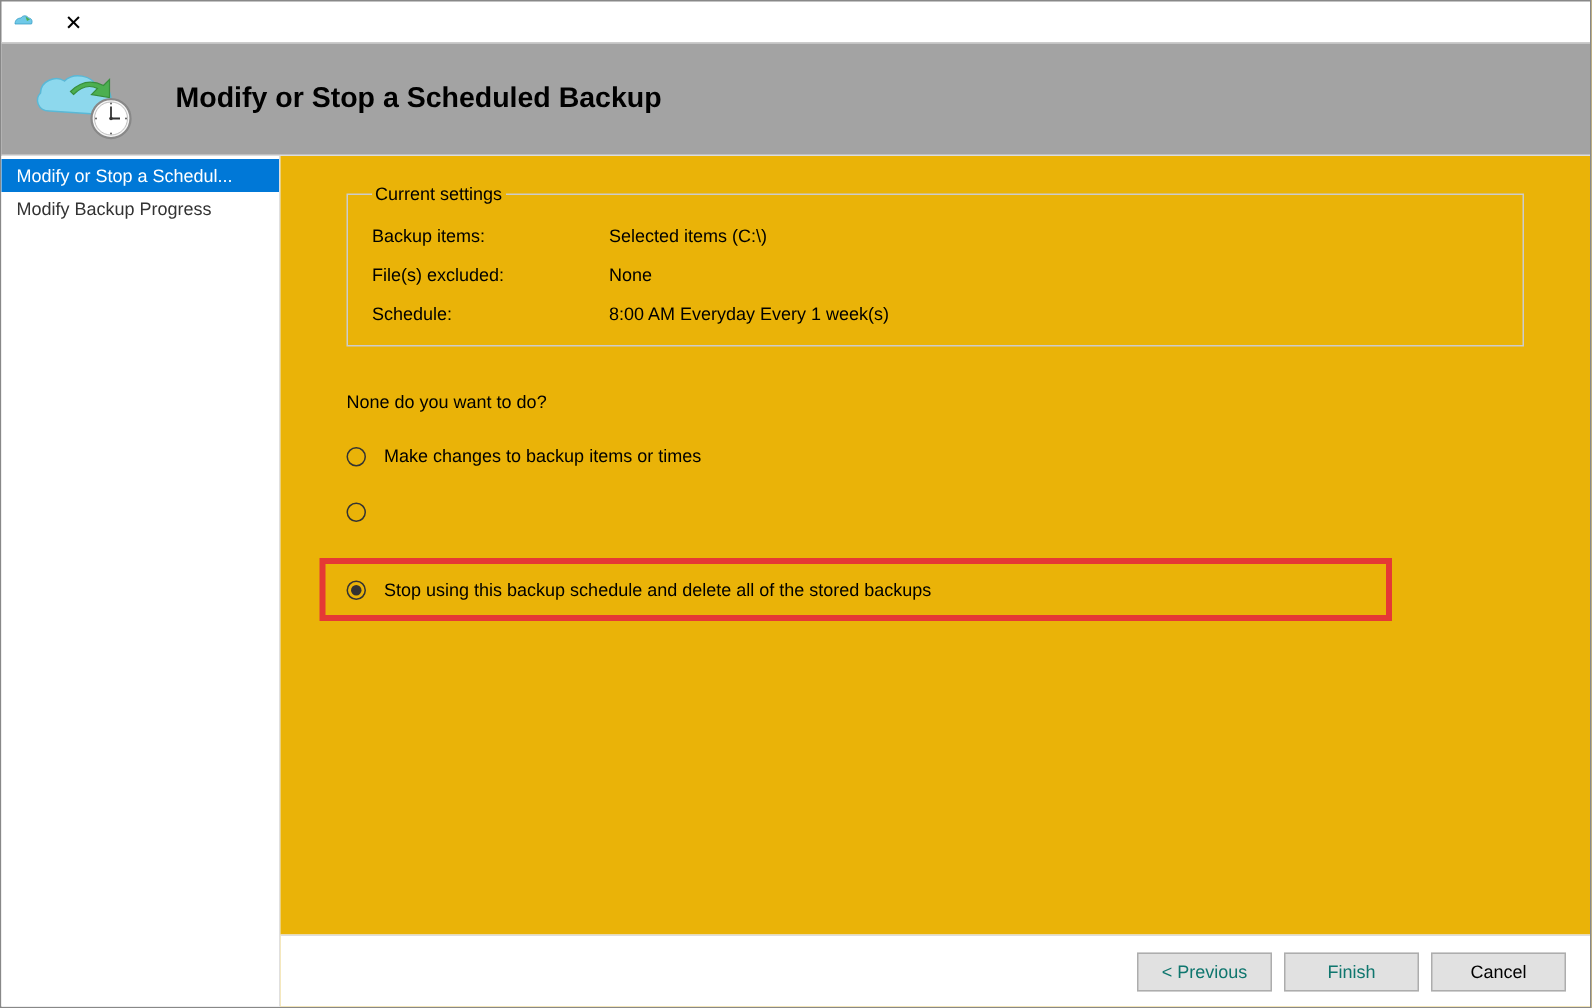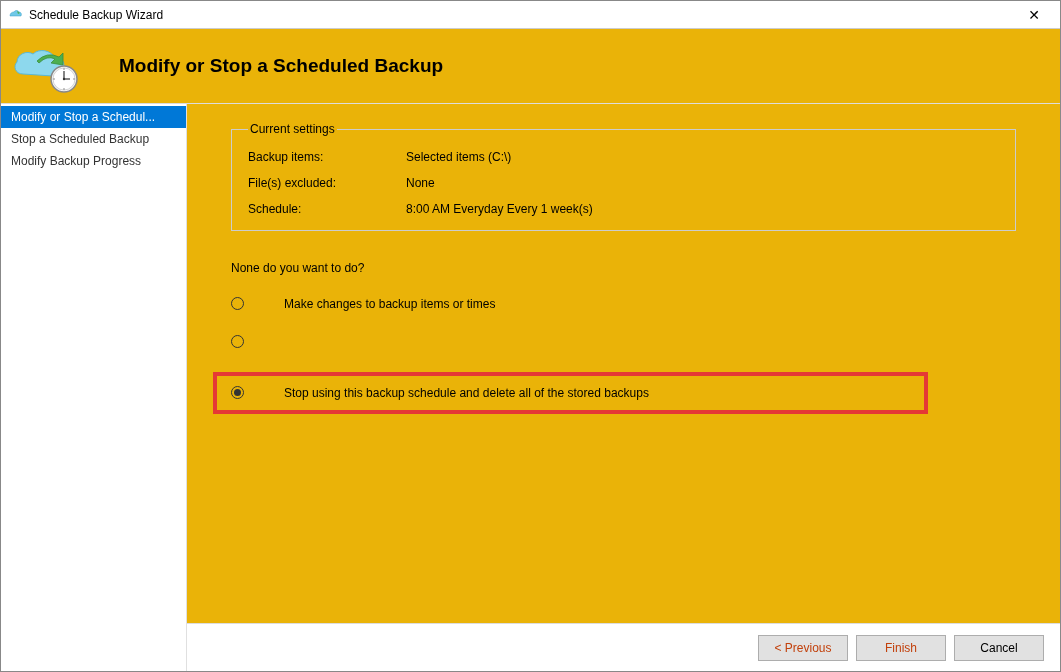--- a/index.html
+++ b/index.html
@@ -52,26 +52,25 @@
       height: 26px;
       display: flex;
       align-items: center;
       justify-content: center;
       cursor: pointer;
       font-size: 14px;
     }
     
     .header-area {
       height: 75px;
-      background: #eab308;
+      background: #a3a3a3;
       border-bottom: 1px solid #ddd;
       display: flex;
       align-items: center;
-      padding-left: 10px;
-      gap: 12px;
+      padding-left: 20px;
     }
     
     .header-icon {
       width: 68px;
       height: 55px;
       margin-right: 28px;
       position: relative;
     }
     
     .cloud-shape {
@@ -164,24 +163,23 @@
       font-size: 12px;
     }
     
     .question-text {
       font-size: 12px;
       margin-bottom: 22px;
     }
     
     .radio-option {
       display: flex;
-      align-items: flex-start;
+      align-items: flex-end;
       margin-bottom: 24px;
       cursor: pointer;
-      gap: 28px;
     }
     
     .radio-option-highlighted {
       border: 4px solid #e53935;
       padding: 10px 14px;
       margin-left: -18px;
       margin-right: 88px;
       margin-bottom: 20px;
     }
     
@@ -234,21 +232,21 @@
       border: 1px solid #adadad;
       background: #e1e1e1;
       font-size: 12px;
       cursor: pointer;
       display: flex;
       align-items: center;
       justify-content: center;
     }
     
     .wizard-button.disabled {
-      color: #c2410c;
+      color: #0f766e;
       cursor: default;
     }
     
     .wizard-button.focused {
       border: 1px solid #0078d7;
       outline: 1px solid #0078d7;
       outline-offset: -3px;
     }
     
     .next-button-highlight {
@@ -261,21 +259,20 @@
 
 <div class="window">
 
   <div class="titlebar">
     <span class="titlebar-icon">
       <svg width="16" height="16" viewBox="0 0 16 16">
         <path d="M3 9 C3 6 5 5 7 5 C8 3 11 3 12 5 C14 5 15 7 14 9 Z" fill="#6fc9e8" stroke="#3a9cc4" stroke-width="0.5"></path>
         <path d="M10 4 L13 6 L11 7 Z" fill="#4CAF50"></path>
       </svg>
     </span>
-    <span class="titlebar-title">Schedule Backup Wizard</span>
     <span class="titlebar-close">✕</span>
   </div>
 
   <div class="header-area">
     <div class="header-icon">
       <svg class="cloud-shape" width="58" height="35" viewBox="0 0 58 35">
         <path d="M12 28 C4 28 2 20 6 16 C6 8 16 4 22 8 C28 2 40 4 44 12 C52 10 56 20 50 26 C50 28 46 30 42 30 Z" fill="#8dd8ed" stroke="#5ab8d6" stroke-width="1"></path>
       </svg>
       <svg class="arrow-shape" width="32" height="24" viewBox="0 0 32 24">
         <path d="M4 14 Q14 4 26 10 L30 6 L30 18 L18 16 L22 12 Q14 8 6 16 Z" fill="#4CAF50" stroke="#388E3C" stroke-width="0.8"></path>
@@ -292,21 +289,20 @@
         <circle cx="5" cy="15" r="0.7" fill="#666"></circle>
       </svg>
     </div>
     <div class="header-title">Modify or Stop a Scheduled Backup</div>
   </div>
 
   <div class="content-area">
 
     <div class="sidebar">
       <div class="sidebar-item active">Modify or Stop a Schedul...</div>
-      <div class="sidebar-item">Stop a Scheduled Backup</div>
       <div class="sidebar-item">Modify Backup Progress</div>
     </div>
 
     <div class="main-content">
 
       <fieldset class="settings-fieldset">
         <legend class="settings-legend">Current settings</legend>
         <div class="settings-row">
           <div class="settings-label">Backup items:</div>
           <div class="settings-value">Selected items (C:\)</div>

